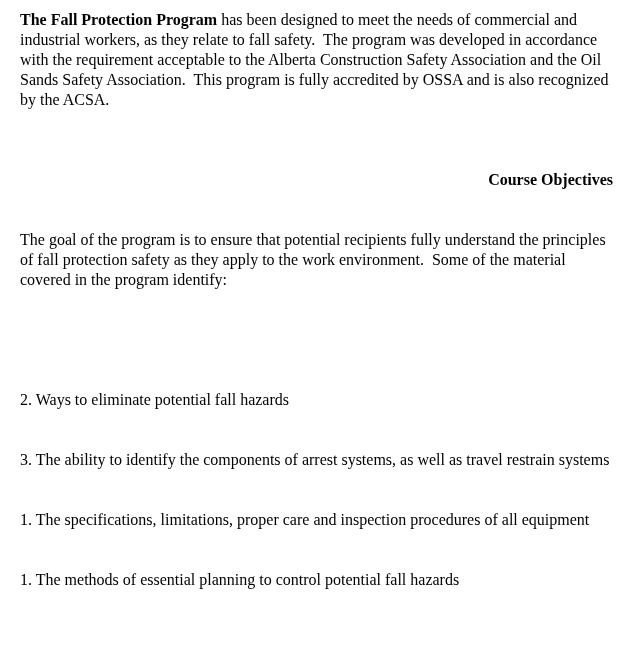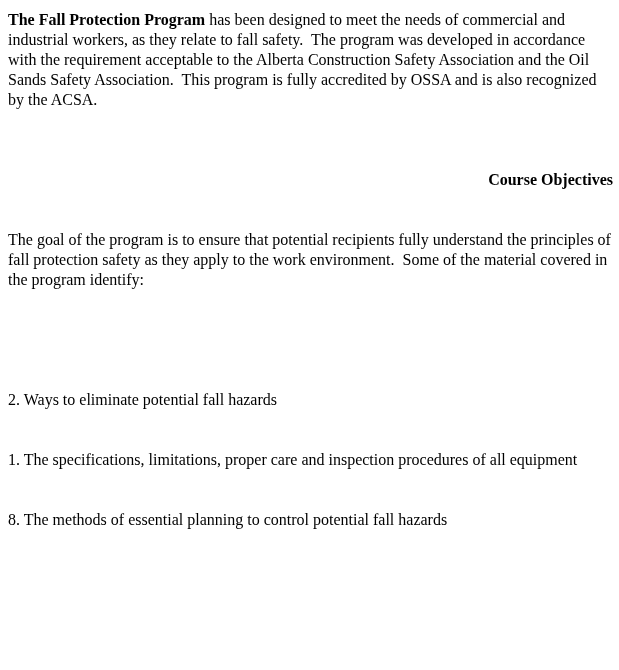--- a/index.html
+++ b/index.html
@@ -13,21 +13,21 @@
     overflow: hidden;
     color: #000000;
     font-family: "Liberation Serif", "DejaVu Serif", serif;
     font-size: 16px;
     line-height: 20px;
   }
   .doc {
     padding: 10px 6px 0 8px;
   }
   .block {
-    margin: 0 0 20px 0;
+    margin: 0 0 20px 12px;
     white-space: pre-wrap;
   }
   .bold {
     font-weight: bold;
   }
   .heading {
     font-weight: bold;
     text-align: right;
   }
   .list-item {
@@ -41,18 +41,19 @@
 
   <div class="block"><span class="bold">The Fall Protection Program</span><span> has been designed to meet the needs of commercial and industrial workers, as they relate to fall safety.  The program was developed in accordance with the requirement acceptable to the Alberta Construction Safety Association and the Oil Sands Safety Association.  This program is fully accredited by OSSA and is also recognized by the ACSA.</span></div>
 
   <div class="block">
     <div class="heading">Course Objectives</div>
     <div>The goal of the program is to ensure that potential recipients fully understand the principles of fall protection safety as they apply to the work environment.  Some of the material covered in the program identify:</div>
   </div>
 
   <div class="block">
     <div class="list-item">2. Ways to eliminate potential fall hazards</div>
+    <div class="list-item">3. The ability to identify the components of arrest systems, as well as travel restrain systems</div>
     <div class="list-item">1. The specifications, limitations, proper care and inspection procedures of all equipment</div>
-    <div class="list-item">8. The methods of essential planning to control potential fall hazards</div>
+    <div class="list-item">1. The methods of essential planning to control potential fall hazards</div>
     
   </div>
 
 </div>
 
 </body></html>

